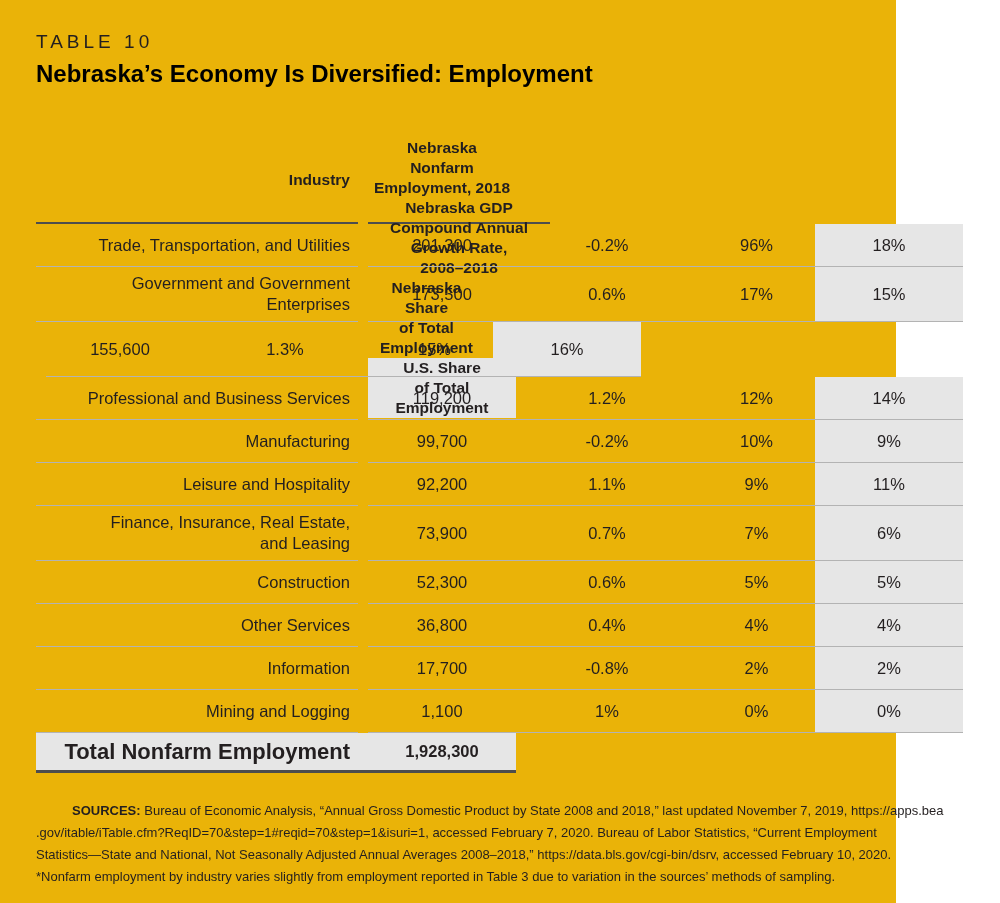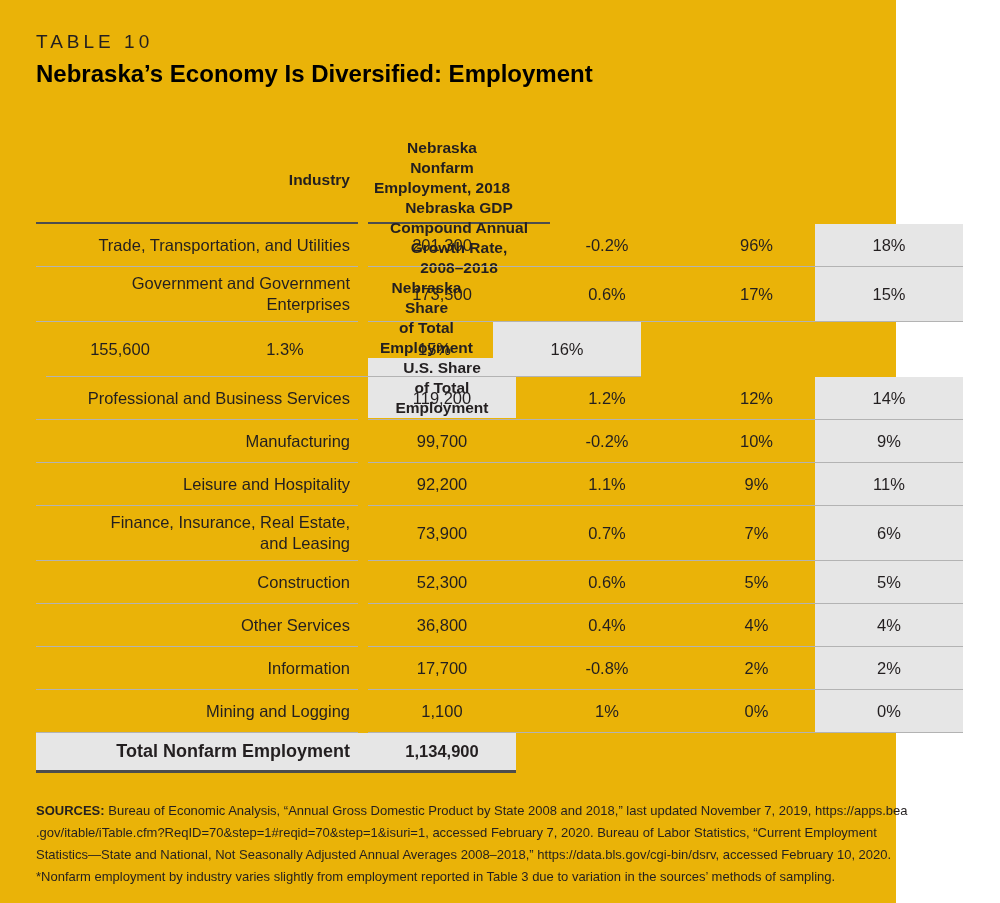--- a/index.html
+++ b/index.html
@@ -60,35 +60,35 @@
   }
 
   
   .total-row { display: flex; }
   .total-box {
     display: flex; width: 480px; height: 40px;
     background: #e6e6e6; border-bottom: 3px solid #4d4d4d;
   }
   .total-label {
     width: 322px; display: flex; align-items: center; justify-content: flex-end;
-    font-weight: 700; font-size: 18px; padding-right: 8px;
+    font-weight: 700; font-size: 22px; padding-right: 8px;
   }
   .total-gap { width: 10px; }
   .total-value {
     width: 148px; display: flex; align-items: center; justify-content: center;
     font-weight: 700; font-size: 16.5px;
   }
 
   
   .sources {
     position: absolute; left: 36px; top: 800px; width: 940px;
     font-size: 13px; line-height: 22px; color: #231f20;
   }
   .sources .srcline { white-space: nowrap; }
-  .sources .srclabel { font-weight: 700; }
+  .sources .srclabel { font-weight: 700; margin-left: 36px; }
 </style>
 </head>
 <body>
 
 <div class="page">
 
   <div class="table-label">TABLE 10</div>
   <div class="table-title">Nebraska’s Economy Is Diversified: Employment</div>
 
   <div class="datatable">
@@ -232,21 +232,21 @@
         <div class="dcell w3">1%</div>
         <div class="dcell w4">0%</div>
         <div class="dcell w5 shaded">0%</div>
       </div>
     </div>
 
     <div class="total-row">
       <div class="total-box">
         <div class="total-label">Total Nonfarm Employment</div>
         <div class="total-gap"></div>
-        <div class="total-value">1,134,900</div>
+        <div class="total-value">1,928,300</div>
       </div>
     </div>
 
   </div>
 
   <div class="sources">
     <div class="srcline"><span class="srclabel">SOURCES:</span><span> Bureau of Economic Analysis, “Annual Gross Domestic Product by State 2008 and 2018,” last updated November 7, 2019, https://apps.bea</span></div>
     <div class="srcline">.gov/itable/iTable.cfm?ReqID=70&amp;step=1#reqid=70&amp;step=1&amp;isuri=1, accessed February 7, 2020. Bureau of Labor Statistics, “Current Employment</div>
     <div class="srcline">Statistics—State and National, Not Seasonally Adjusted Annual Averages 2008–2018,” https://data.bls.gov/cgi-bin/dsrv, accessed February 10, 2020.</div>
     <div class="srcline">*Nonfarm employment by industry varies slightly from employment reported in Table 3 due to variation in the sources’ methods of sampling.</div>

